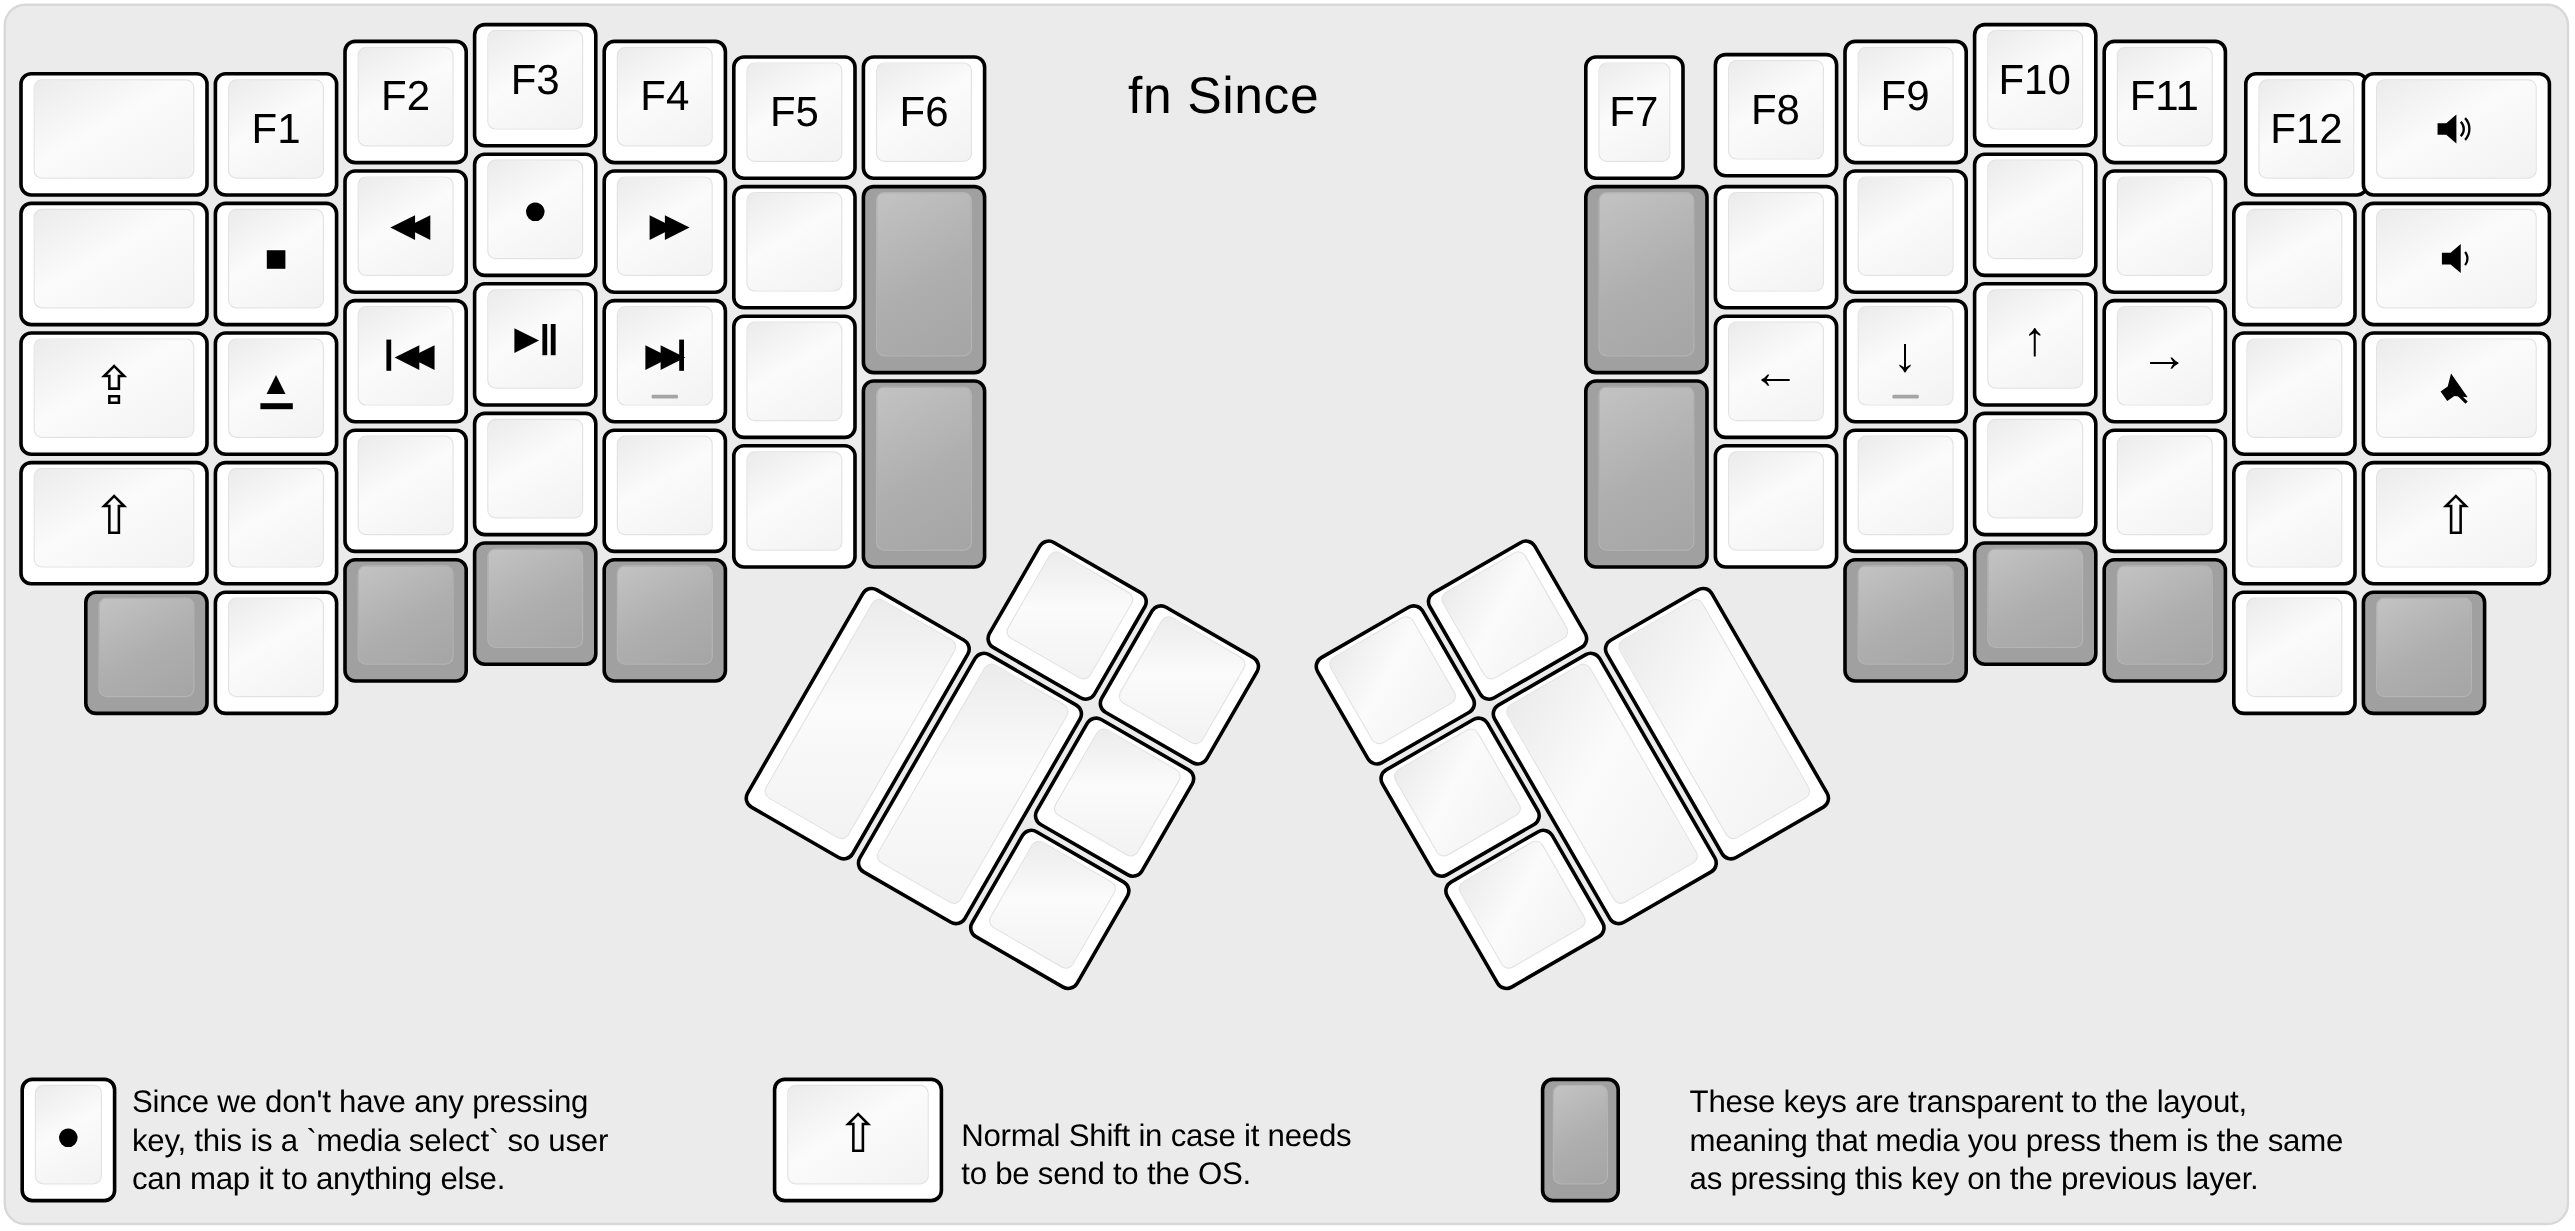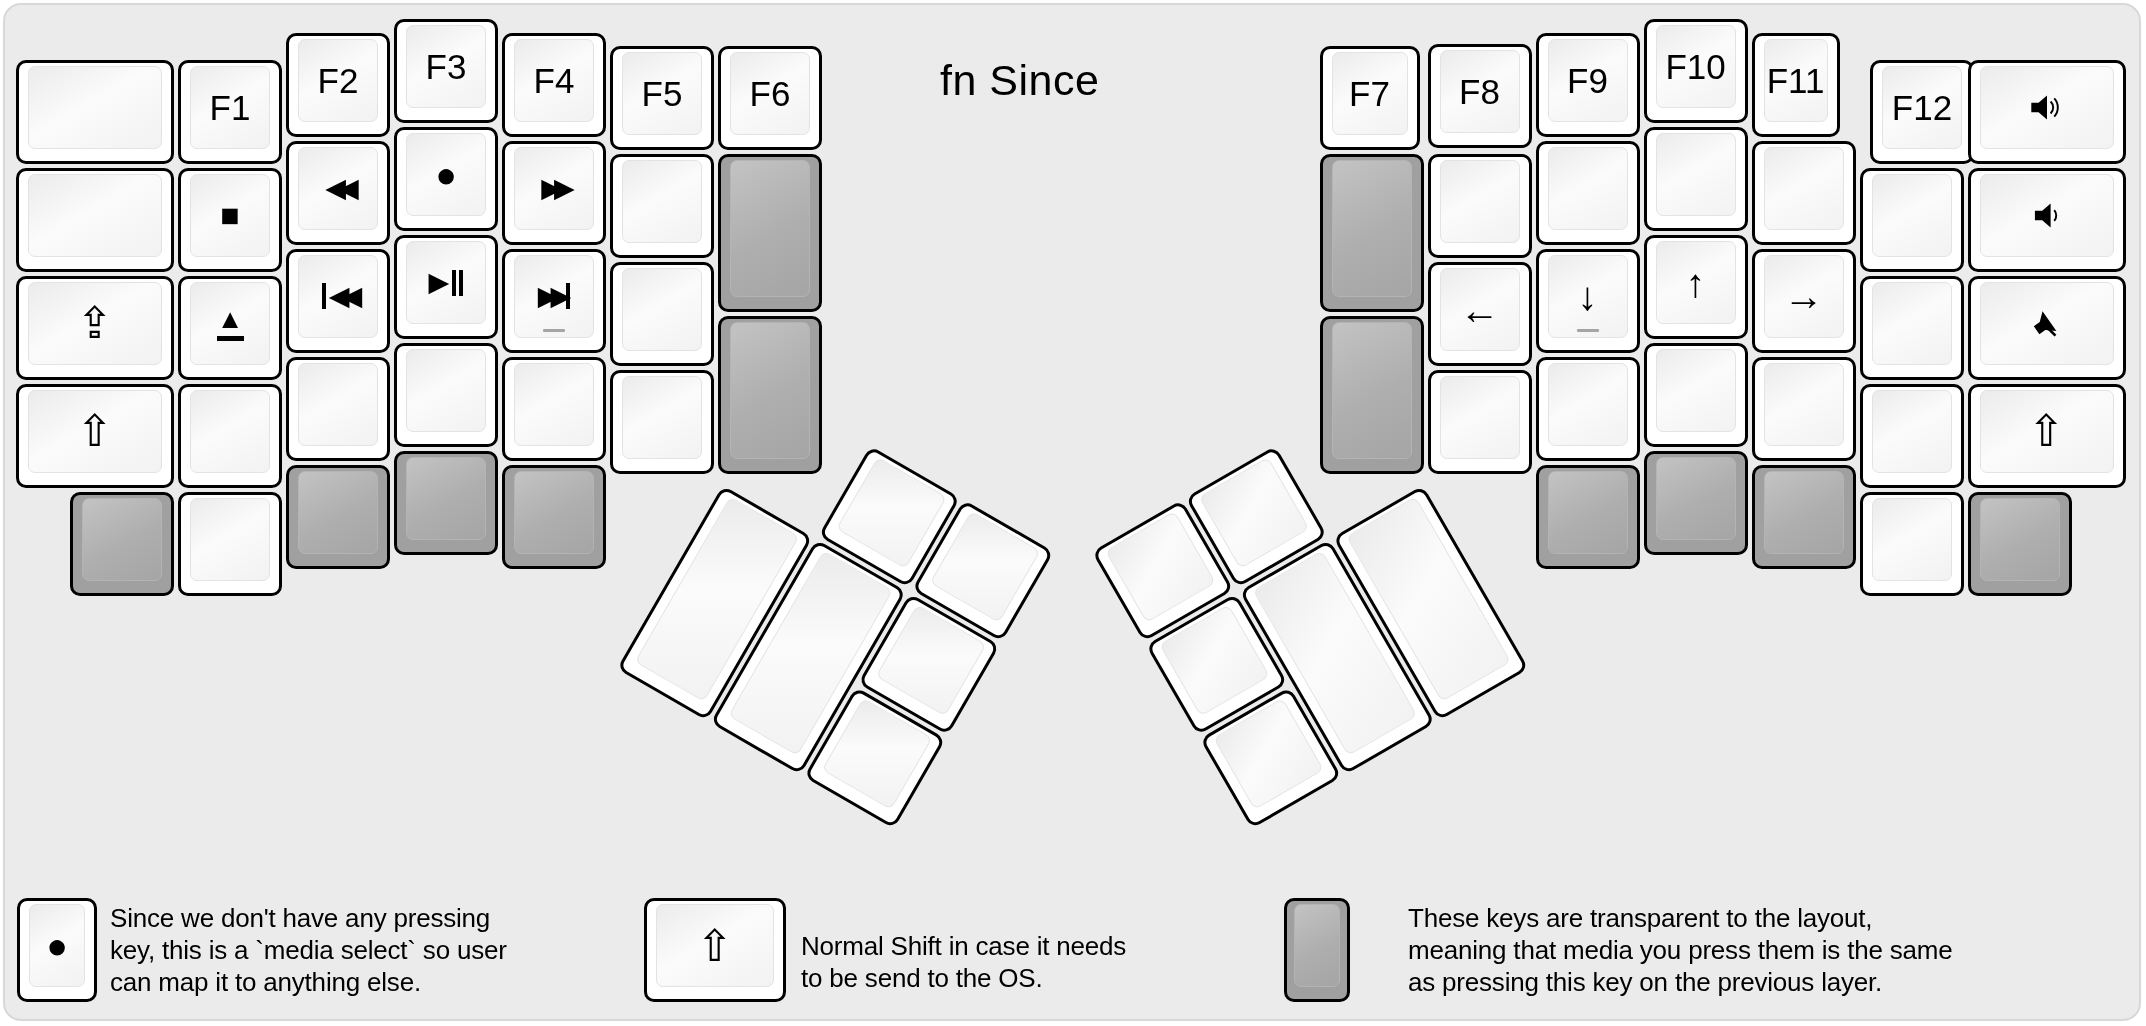--- a/index.html
+++ b/index.html
@@ -225,21 +225,21 @@
         <div class="keytop">
           <span class="klabel">F6</span>
         </div>
       </div>
       <div class="key gray" style="left: 718px; top: 154px; width: 104px; height: 158px;">
         <div class="keytop"></div>
       </div>
       <div class="key gray" style="left: 718px; top: 316px; width: 104px; height: 158px;">
         <div class="keytop"></div>
       </div>
-      <div class="key white" style="left: 1319.56px; top: 46px; width: 100px; height: 104px; text-decoration: underline;">
+      <div class="key white" style="left: 1319.56px; top: 46px; width: 84px; height: 104px; text-decoration: underline;">
         <div class="keytop">
           <span class="klabel">F7</span>
         </div>
       </div>
       <div class="key gray" style="left: 1319.56px; top: 154px; width: 104px; height: 158px;">
         <div class="keytop"></div>
       </div>
       <div class="key gray" style="left: 1319.56px; top: 316px; width: 104px; height: 158px;">
         <div class="keytop"></div>
       </div>
@@ -297,21 +297,21 @@
             <span class="g arr">↑</span>
           </span>
         </div>
       </div>
       <div class="key white" style="left: 1643.56px; top: 343px; width: 104px; height: 104px;">
         <div class="keytop"></div>
       </div>
       <div class="key gray" style="left: 1643.56px; top: 451px; width: 104px; height: 104px;">
         <div class="keytop"></div>
       </div>
-      <div class="key white" style="left: 1751.56px; top: 32.5px; width: 88px; height: 104px;">
+      <div class="key white" style="left: 1751.56px; top: 32.5px; width: 104px; height: 104px;">
         <div class="keytop">
           <span class="klabel">F11</span>
         </div>
       </div>
       <div class="key white" style="left: 1751.56px; top: 140.5px; width: 104px; height: 104px;">
         <div class="keytop"></div>
       </div>
       <div class="key white" style="left: 1751.56px; top: 248.5px; width: 104px; height: 104px;">
         <div class="keytop">
           <span class="kicon">

